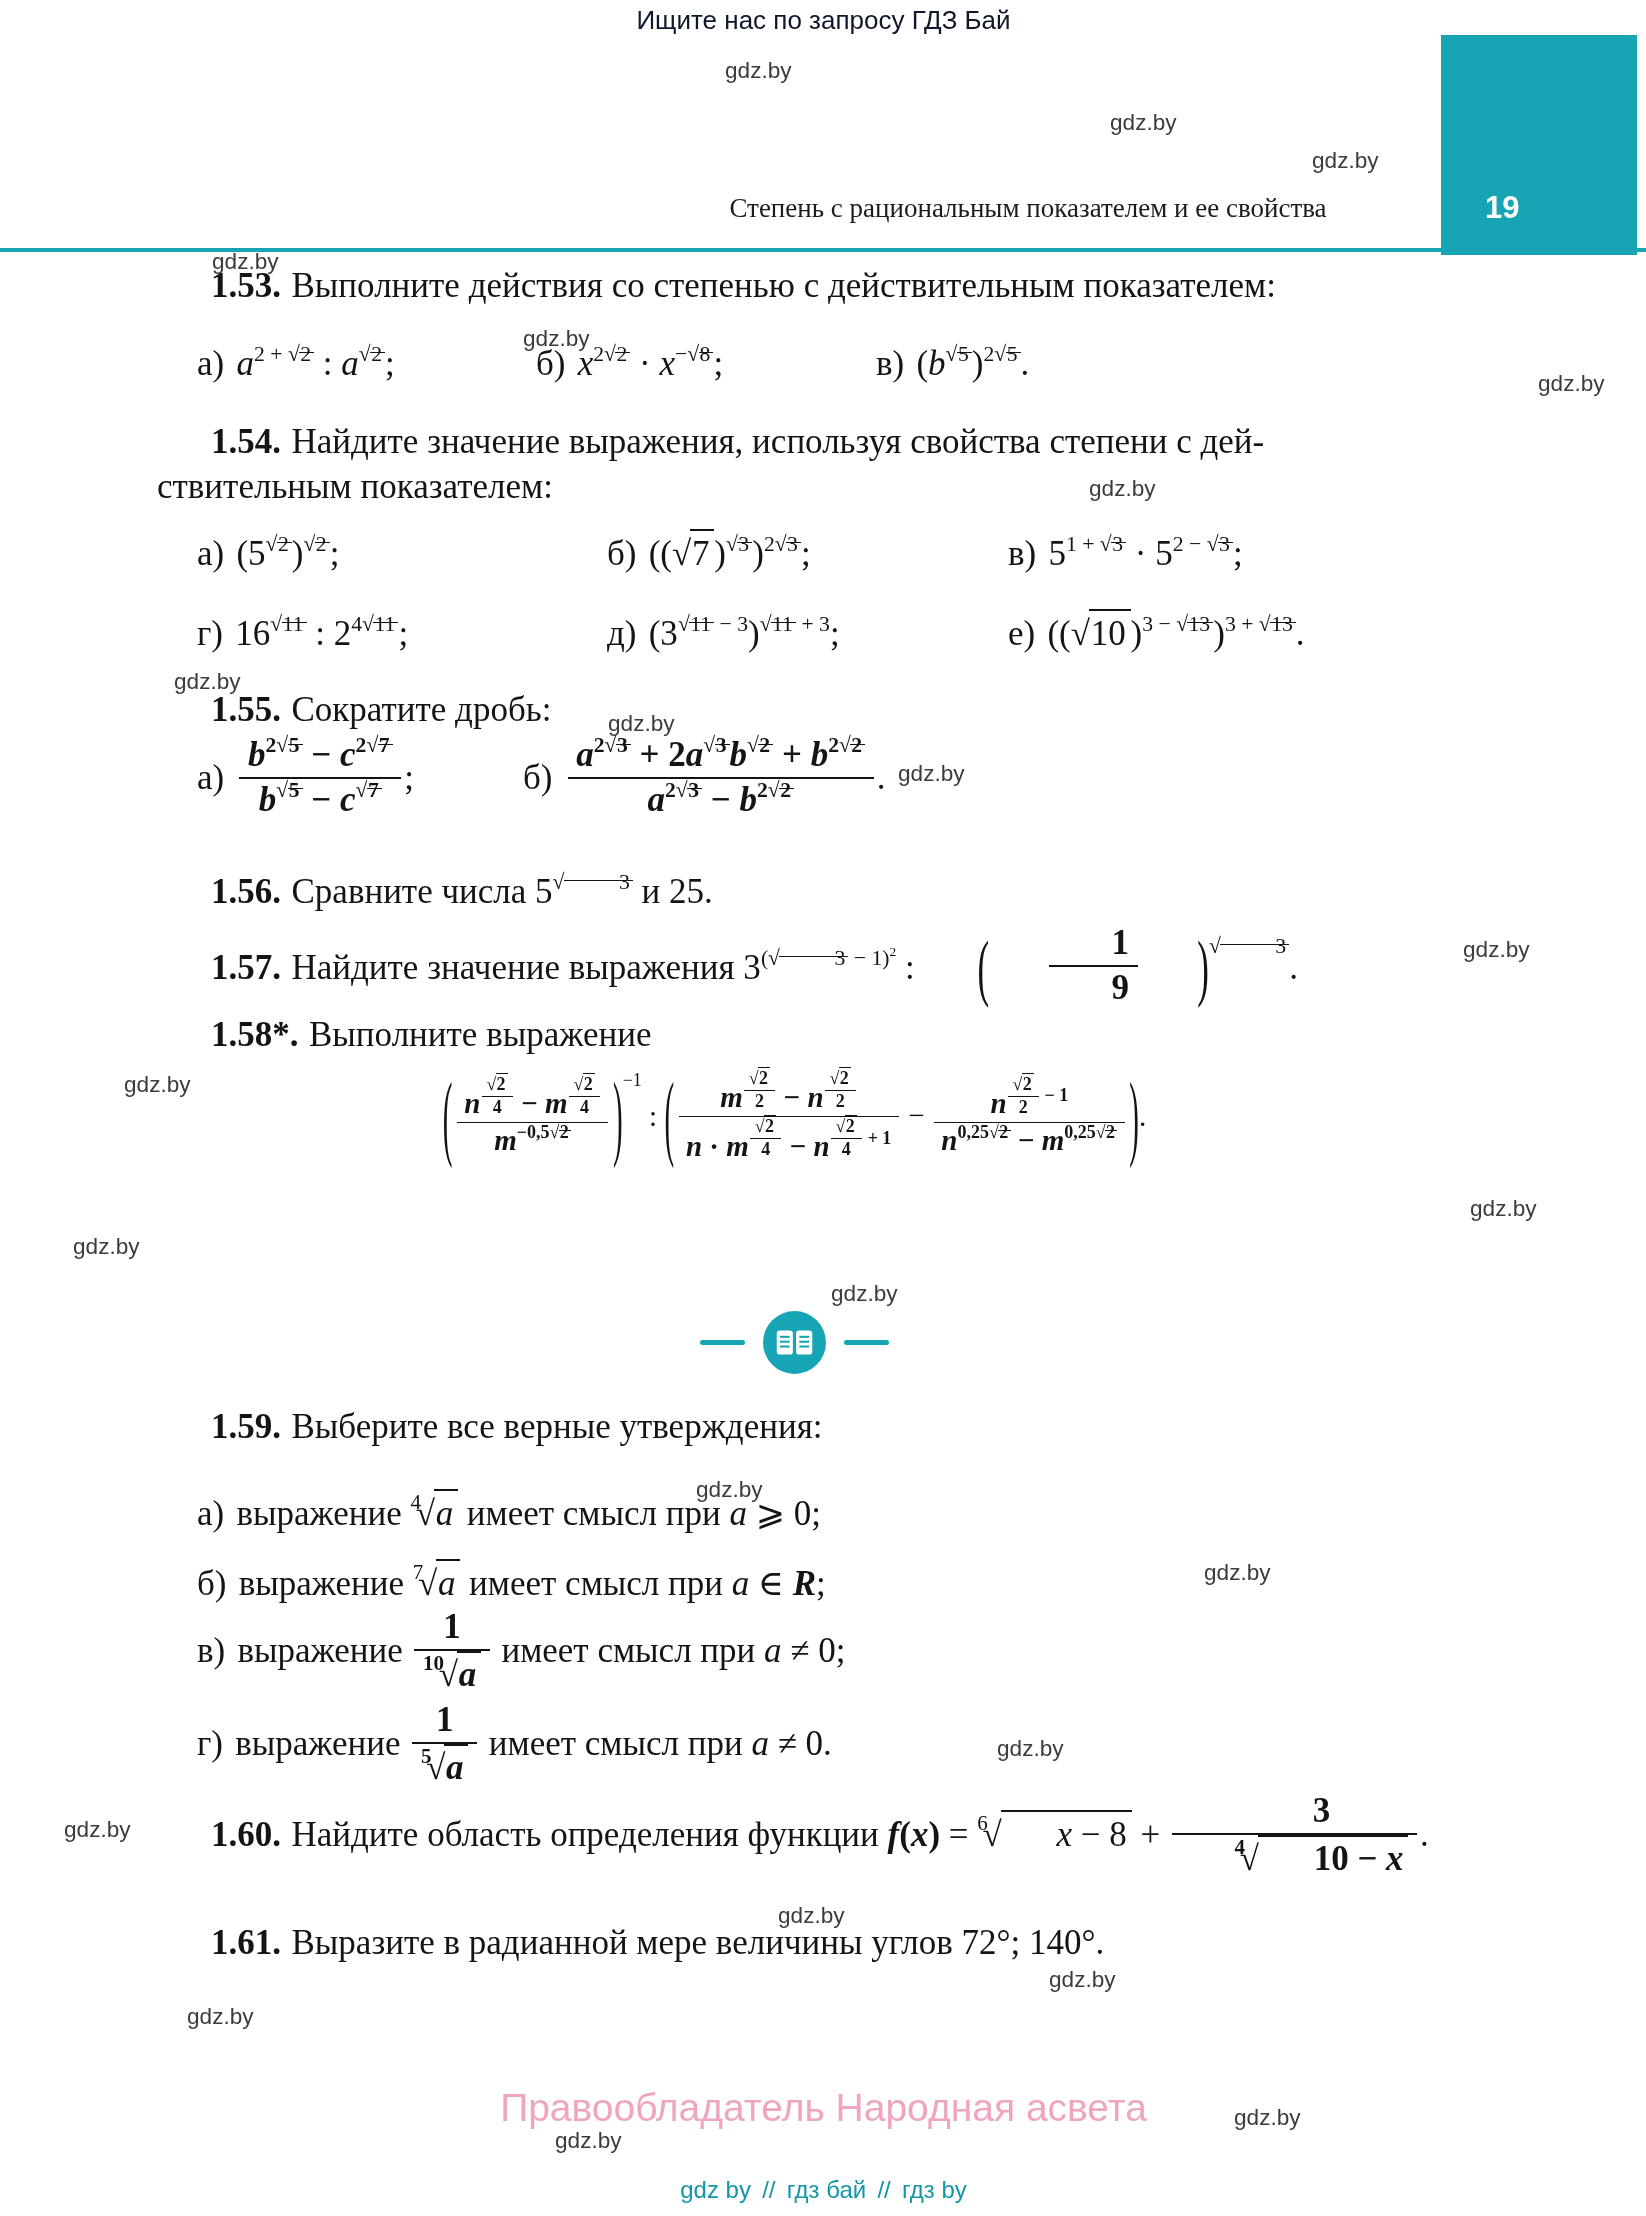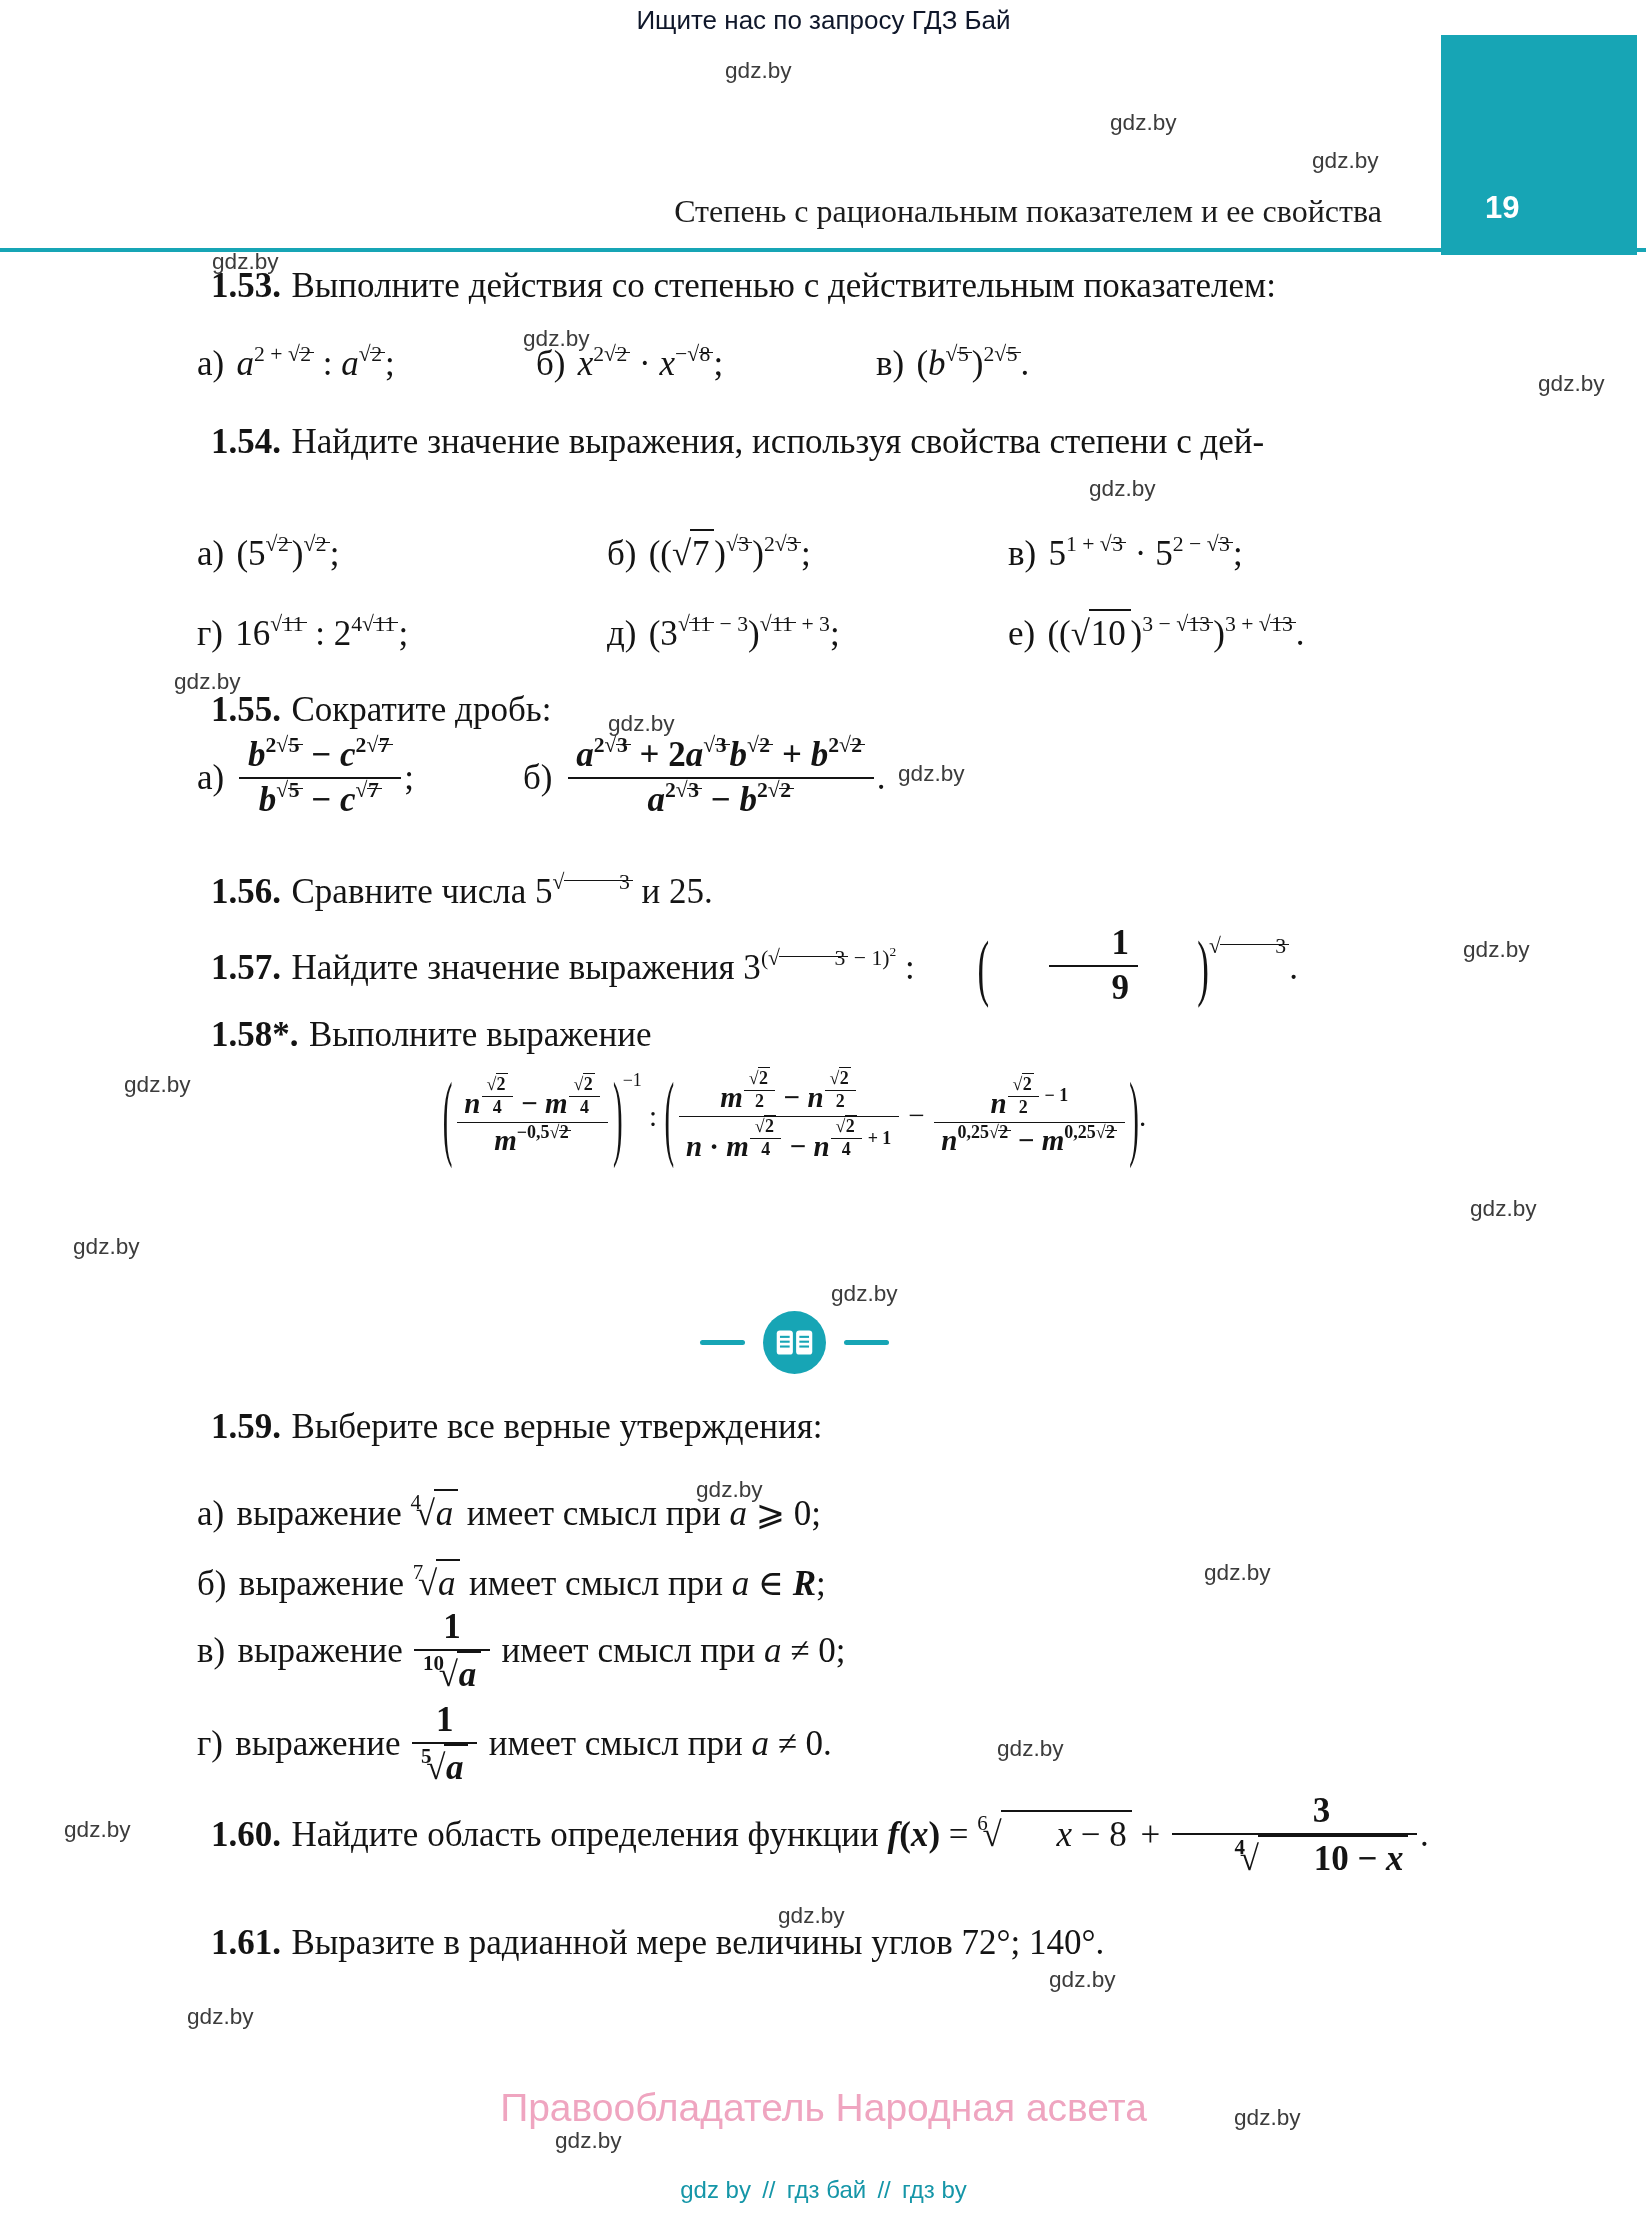--- a/index.html
+++ b/index.html
@@ -13,21 +13,21 @@
   
   .top-banner{
     position:absolute;top:4.8px;left:0;width:100%;text-align:center;
     font-family:"Liberation Sans","DejaVu Sans",sans-serif;
     font-size:26px;color:#0f172a;cursor:pointer;
   }
 
   
   .header-title{
     position:absolute;top:193px;left:613px;width:830px;text-align:center;
-    font-size:32px;color:#1c1c1c;
+    font-size:27px;color:#1c1c1c;
   }
   .teal-rule{position:absolute;top:248px;left:0;width:1647px;height:4px;background:#17a5b5;}
   .pagenum-box{position:absolute;left:1441px;top:35px;width:196px;height:220px;background:#17a5b5;}
   .pagenum{
     position:absolute;left:44px;top:155px;color:#ffffff;font-weight:bold;font-size:31px;
     font-family:"Liberation Sans","DejaVu Sans",sans-serif;
   }
 
   
   .content{position:absolute;left:137px;top:0;width:1315px;height:2216px;font-size:35px;line-height:1.28;}
@@ -101,21 +101,21 @@
 
   <div class="content">
 
     <p class="blk ex-head" style="top:264px"><b class="num">1.53.</b><span class="htext">Выполните действия со степенью с действительным показателем:</span></p>
     <div class="blk row r153" style="top:342px">
       <span class="part"><span class="plbl">а)</span><span class="m"><i>a</i><span class="sup">2 + <span class="sqrt"><span class="rad">√</span><span class="vin">2</span></span></span> : <i>a</i><span class="sup"><span class="sqrt"><span class="rad">√</span><span class="vin">2</span></span></span>;</span></span>
       <span class="part"><span class="plbl">б)</span><span class="m"><i>x</i><span class="sup">2<span class="sqrt"><span class="rad">√</span><span class="vin">2</span></span></span> · <i>x</i><span class="sup">−<span class="sqrt"><span class="rad">√</span><span class="vin">8</span></span></span>;</span></span>
       <span class="part"><span class="plbl">в)</span><span class="m">(<i>b</i><span class="sup"><span class="sqrt"><span class="rad">√</span><span class="vin">5</span></span></span>)<span class="sup">2<span class="sqrt"><span class="rad">√</span><span class="vin">5</span></span></span>.</span></span>
     </div>
 
-    <p class="blk ex-head" style="top:420px"><b class="num">1.54.</b><span class="htext">Найдите значение выражения, используя свойства степени с дей-</span><br></p>
+    <p class="blk ex-head" style="top:420px"><b class="num">1.54.</b><span class="htext">Найдите значение выражения, используя свойства степени с дей-</span><br><span class="htext">ствительным показателем:</span></p>
     <div class="blk row r154" style="top:529px">
       <span class="part"><span class="plbl">а)</span><span class="m">(5<span class="sup"><span class="sqrt"><span class="rad">√</span><span class="vin">2</span></span></span>)<span class="sup"><span class="sqrt"><span class="rad">√</span><span class="vin">2</span></span></span>;</span></span>
       <span class="part"><span class="plbl">б)</span><span class="m">((<span class="sqrt"><span class="rad">√</span><span class="vin">7</span></span>)<span class="sup"><span class="sqrt"><span class="rad">√</span><span class="vin">3</span></span></span>)<span class="sup">2<span class="sqrt"><span class="rad">√</span><span class="vin">3</span></span></span>;</span></span>
       <span class="part"><span class="plbl">в)</span><span class="m">5<span class="sup">1 + <span class="sqrt"><span class="rad">√</span><span class="vin">3</span></span></span> · 5<span class="sup">2 − <span class="sqrt"><span class="rad">√</span><span class="vin">3</span></span></span>;</span></span>
     </div>
     <div class="blk row r154" style="top:609px">
       <span class="part"><span class="plbl">г)</span><span class="m">16<span class="sup"><span class="sqrt"><span class="rad">√</span><span class="vin">11</span></span></span> : 2<span class="sup">4<span class="sqrt"><span class="rad">√</span><span class="vin">11</span></span></span>;</span></span>
       <span class="part"><span class="plbl">д)</span><span class="m">(3<span class="sup"><span class="sqrt"><span class="rad">√</span><span class="vin">11</span></span> − 3</span>)<span class="sup"><span class="sqrt"><span class="rad">√</span><span class="vin">11</span></span> + 3</span>;</span></span>
       <span class="part"><span class="plbl">е)</span><span class="m">((<span class="sqrt"><span class="rad">√</span><span class="vin">10</span></span>)<span class="sup">3 − <span class="sqrt"><span class="rad">√</span><span class="vin">13</span></span></span>)<span class="sup">3 + <span class="sqrt"><span class="rad">√</span><span class="vin">13</span></span></span>.</span></span>
     </div>

